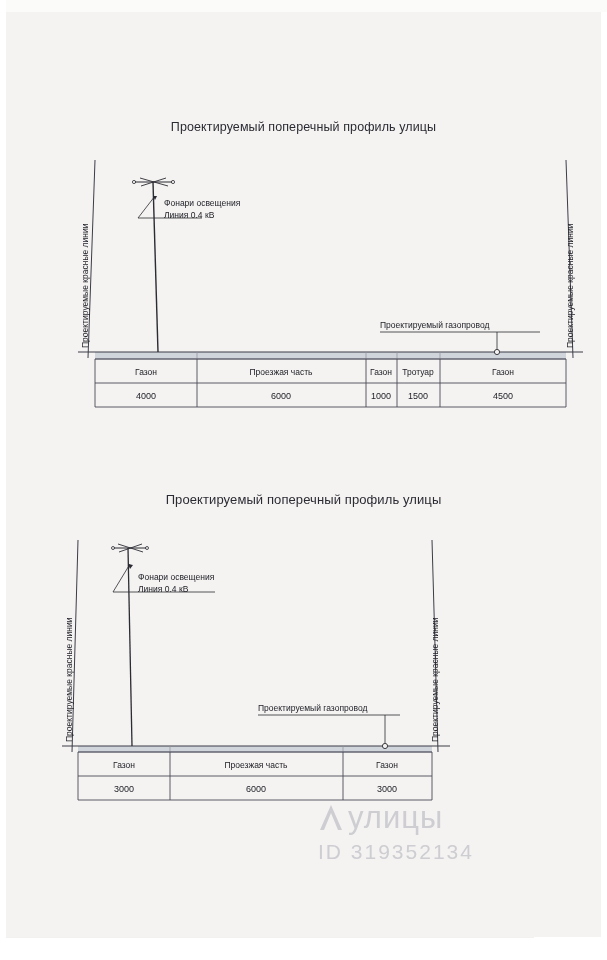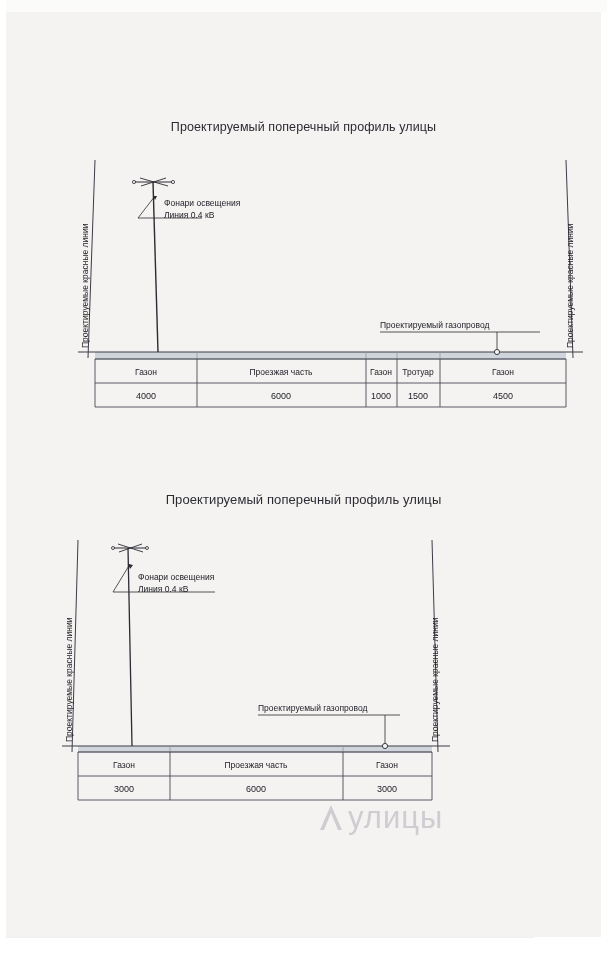--- a/index.html
+++ b/index.html
@@ -248,14 +248,15 @@
   <div class="watermark">
     <div class="wm-brand">
       <span class="wm-logo">
         <svg width="26" height="30" viewBox="0 0 26 30">
           <path d="M13 2 L24 27 L20 27 L13 10 L6 27 L2 27 Z" fill="#cdcdd2"></path>
           <path d="M13 14 L18 27 L8 27 Z" fill="#f4f3f1"></path>
         </svg>
       </span>
       <span>улицы</span>
     </div>
+    <div class="wm-id">ID 319352134</div>
   </div>
 </div>
 
 </body></html>

